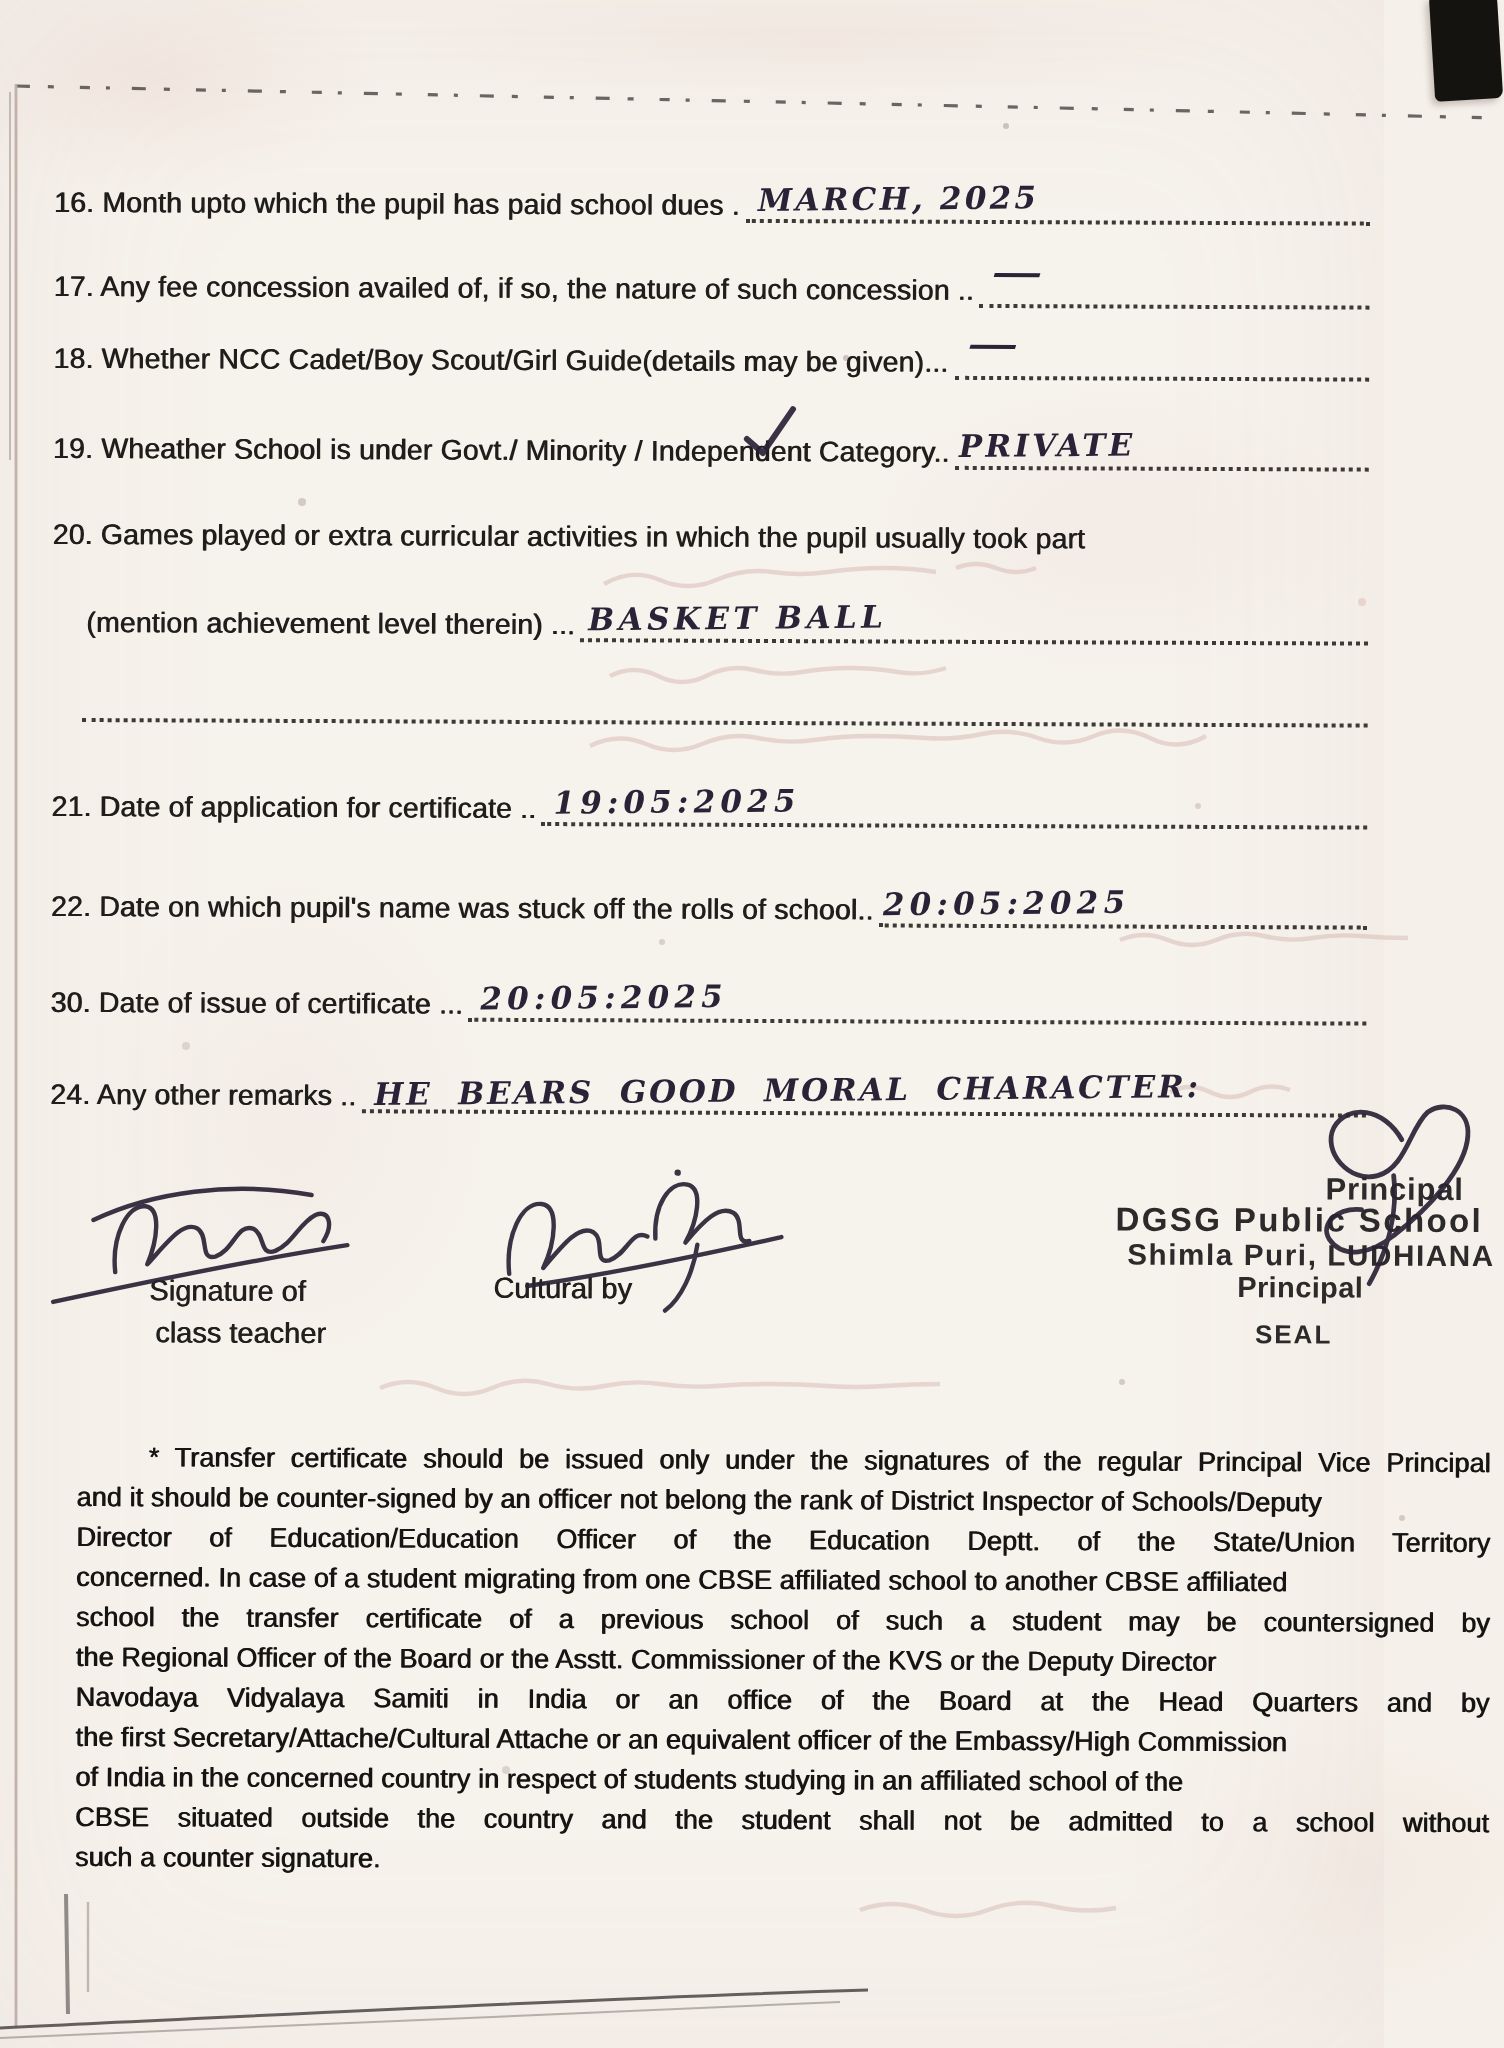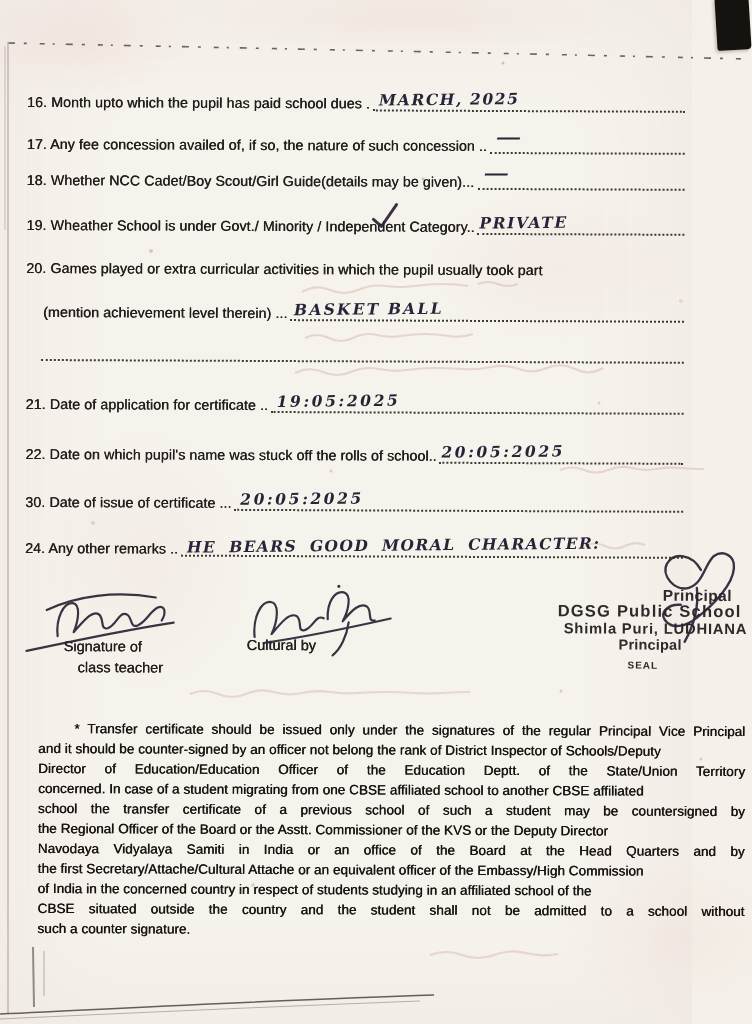--- a/index.html
+++ b/index.html
@@ -128,29 +128,29 @@
       </span>
     </div>
 
     <div class="row" style="top:536px">
       <span class="lbl">24. Any other remarks ..</span>
       <span class="fill">
         <span class="hw remark">HE BEARS GOOD MORAL CHARACTER:</span>
       </span>
     </div>
 
-    <div class="sig-label" style="left:66px;top:638px">Signature of</div>
+    <div class="sig-label" style="left:77px;top:638px">Signature of</div>
     <div class="sig-label" style="left:80px;top:659px">class teacher</div>
     <div class="sig-label" style="left:249px;top:636px">Cultural by</div>
 
     <div class="stamp" style="left:665px;top:584px;font-size:15.5px;letter-spacing:.4px">Principal</div>
     <div class="stamp" style="left:560px;top:599px;font-size:16.5px;letter-spacing:1.2px">DGSG Public School</div>
     <div class="stamp" style="left:566px;top:618px;font-size:14.8px;letter-spacing:.8px">Shimla Puri, LUDHIANA</div>
     <div class="stamp" style="left:621px;top:634px;font-size:14.5px;font-weight:bold;letter-spacing:.2px">Principal</div>
-    <div class="stamp" style="left:630px;top:657px;font-size:10px;letter-spacing:1px">SEAL</div>
+    <div class="stamp" style="left:630px;top:657px;font-size:13px;letter-spacing:1px">SEAL</div>
 
     <svg class="overlay" width="752" height="1024" viewBox="0 0 752 1024">
       <g stroke="#2a2336" fill="none" stroke-linecap="round" stroke-linejoin="round" opacity="0.92">
         <path d="M374,218 L382,225 L397,203" stroke-width="3"></path>
         <g stroke-width="2.2">
           <path d="M29,651 C70,642 125,630 176,622"></path>
           <path d="M60,636 C58,618 66,602 75,603 C83,604 81,620 76,632 C86,621 94,610 101,614 C107,618 102,630 110,628 C119,625 121,611 129,614 C135,617 132,628 140,625 C149,621 152,611 160,607 C167,604 169,612 164,620"></path>
           <path d="M49,610 C78,596 118,590 158,597"></path>
         </g>
         <g stroke-width="2.2">

